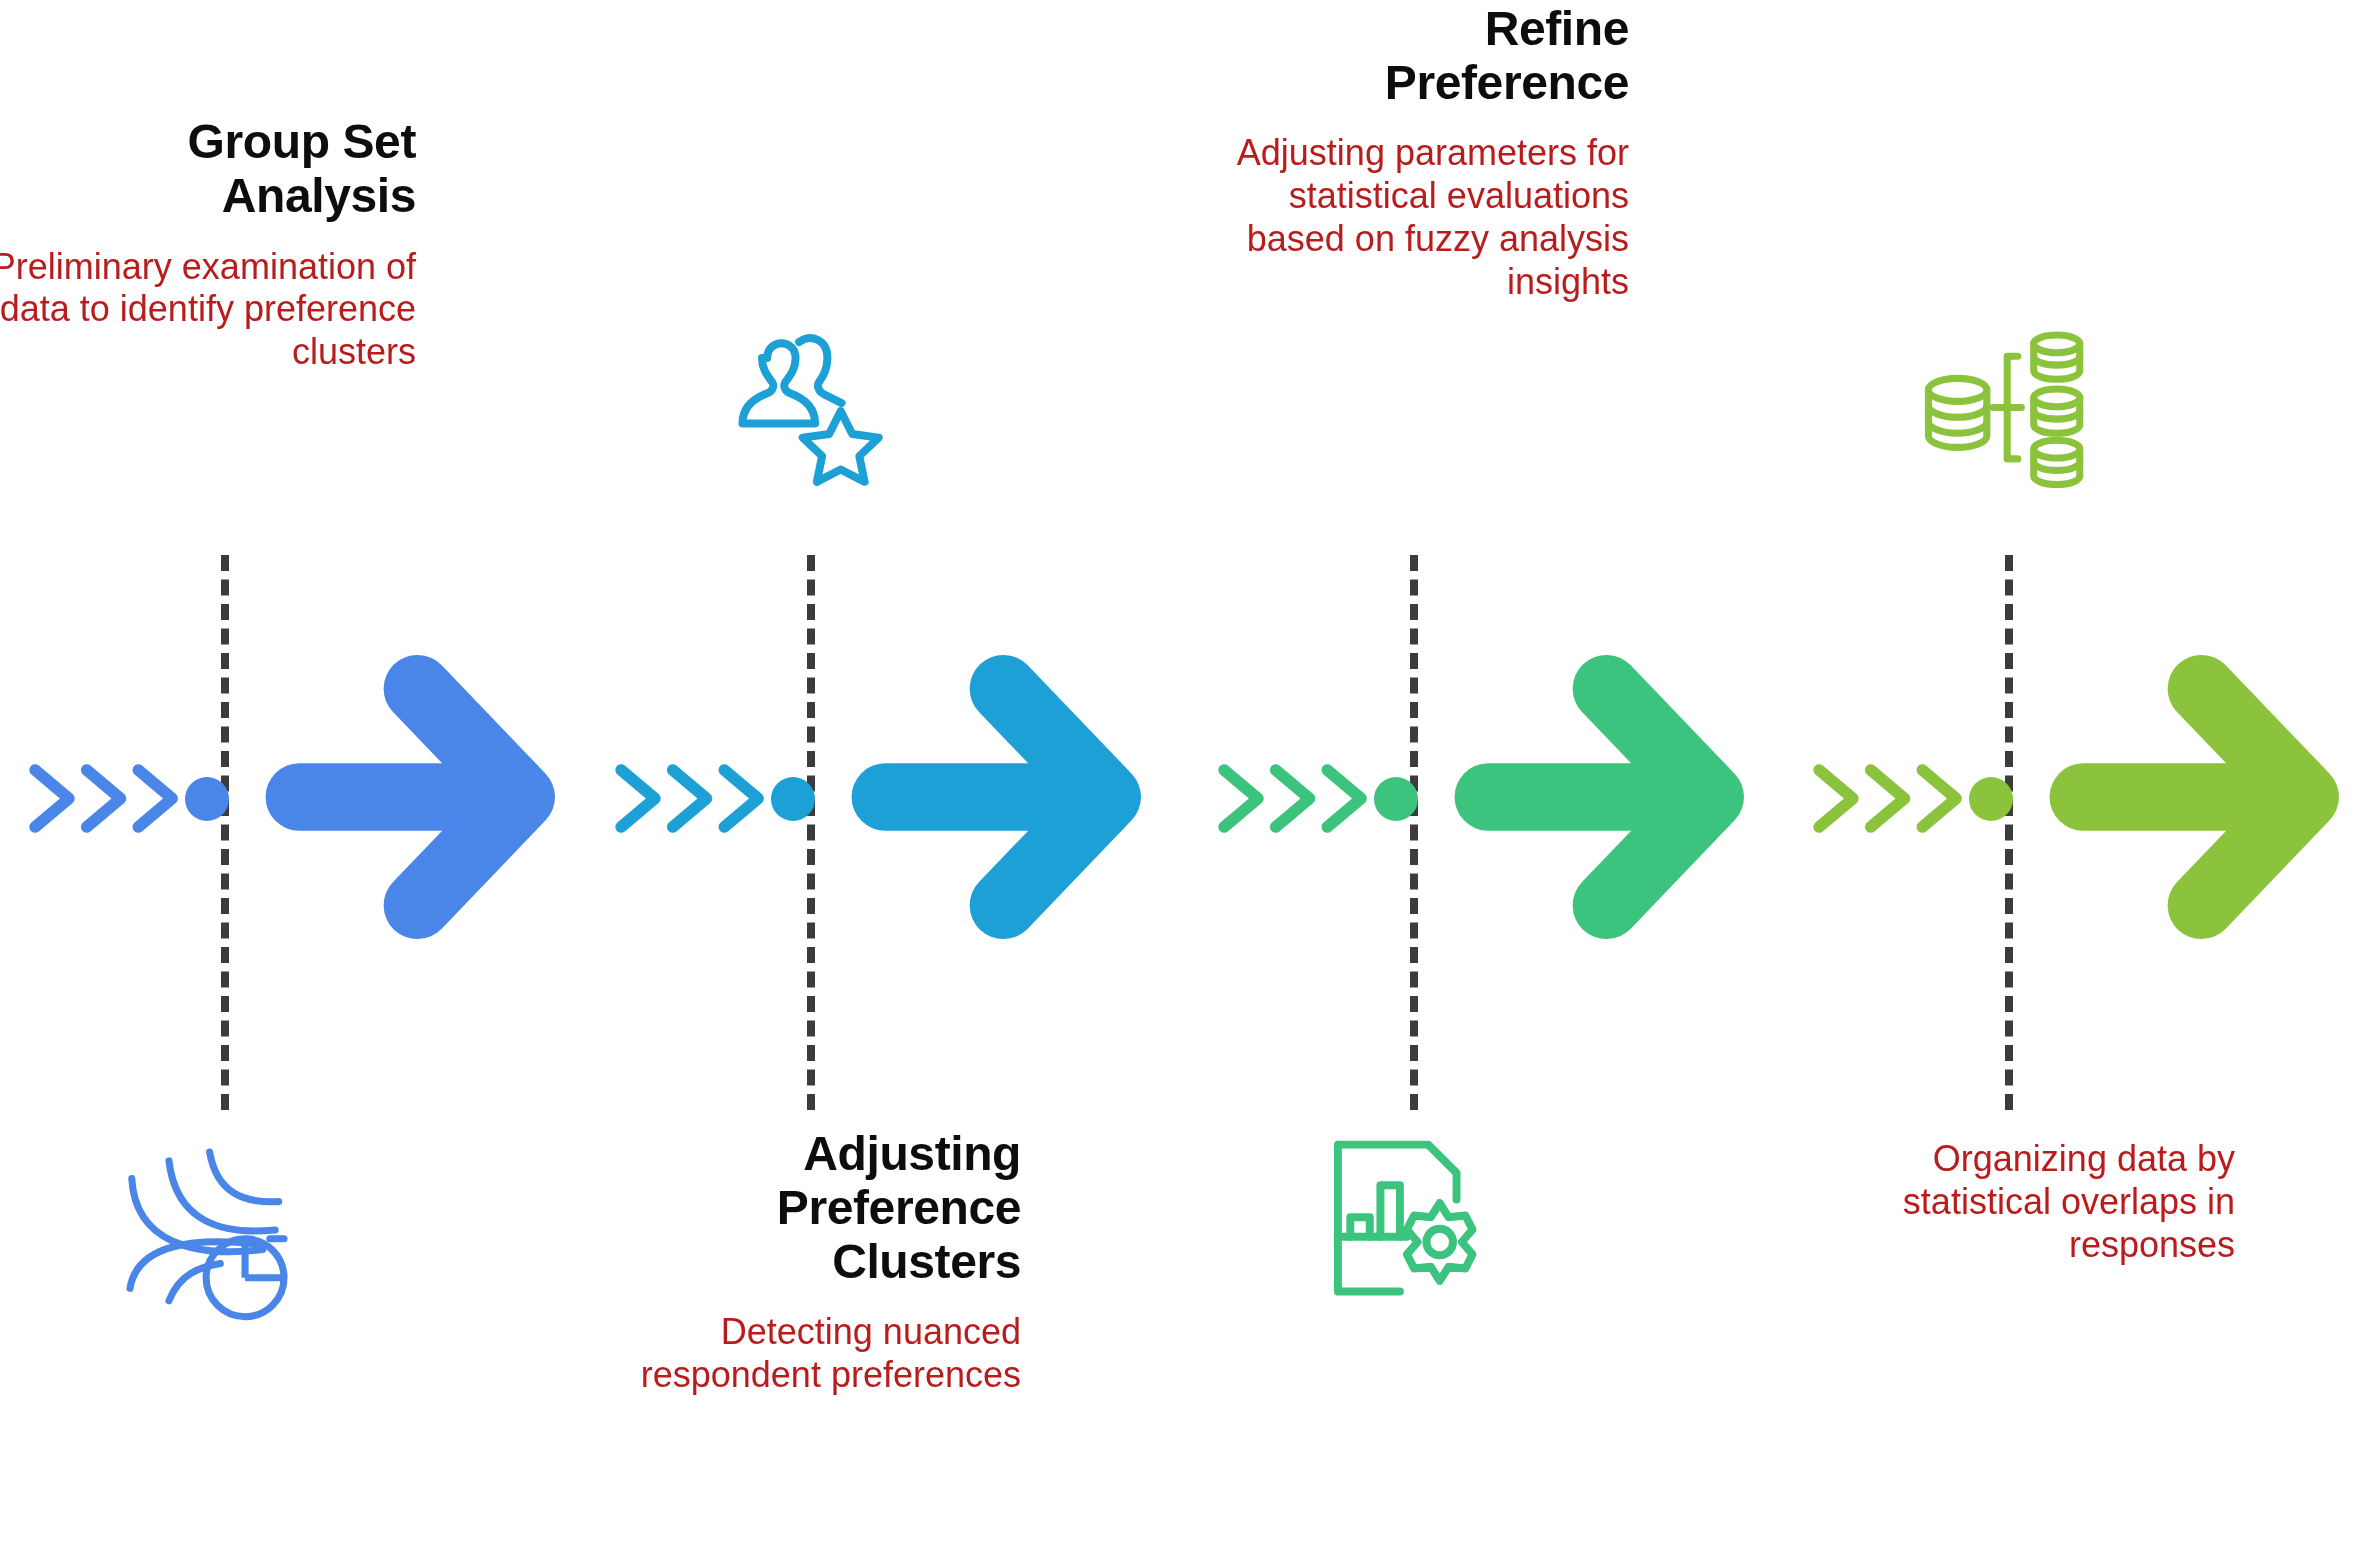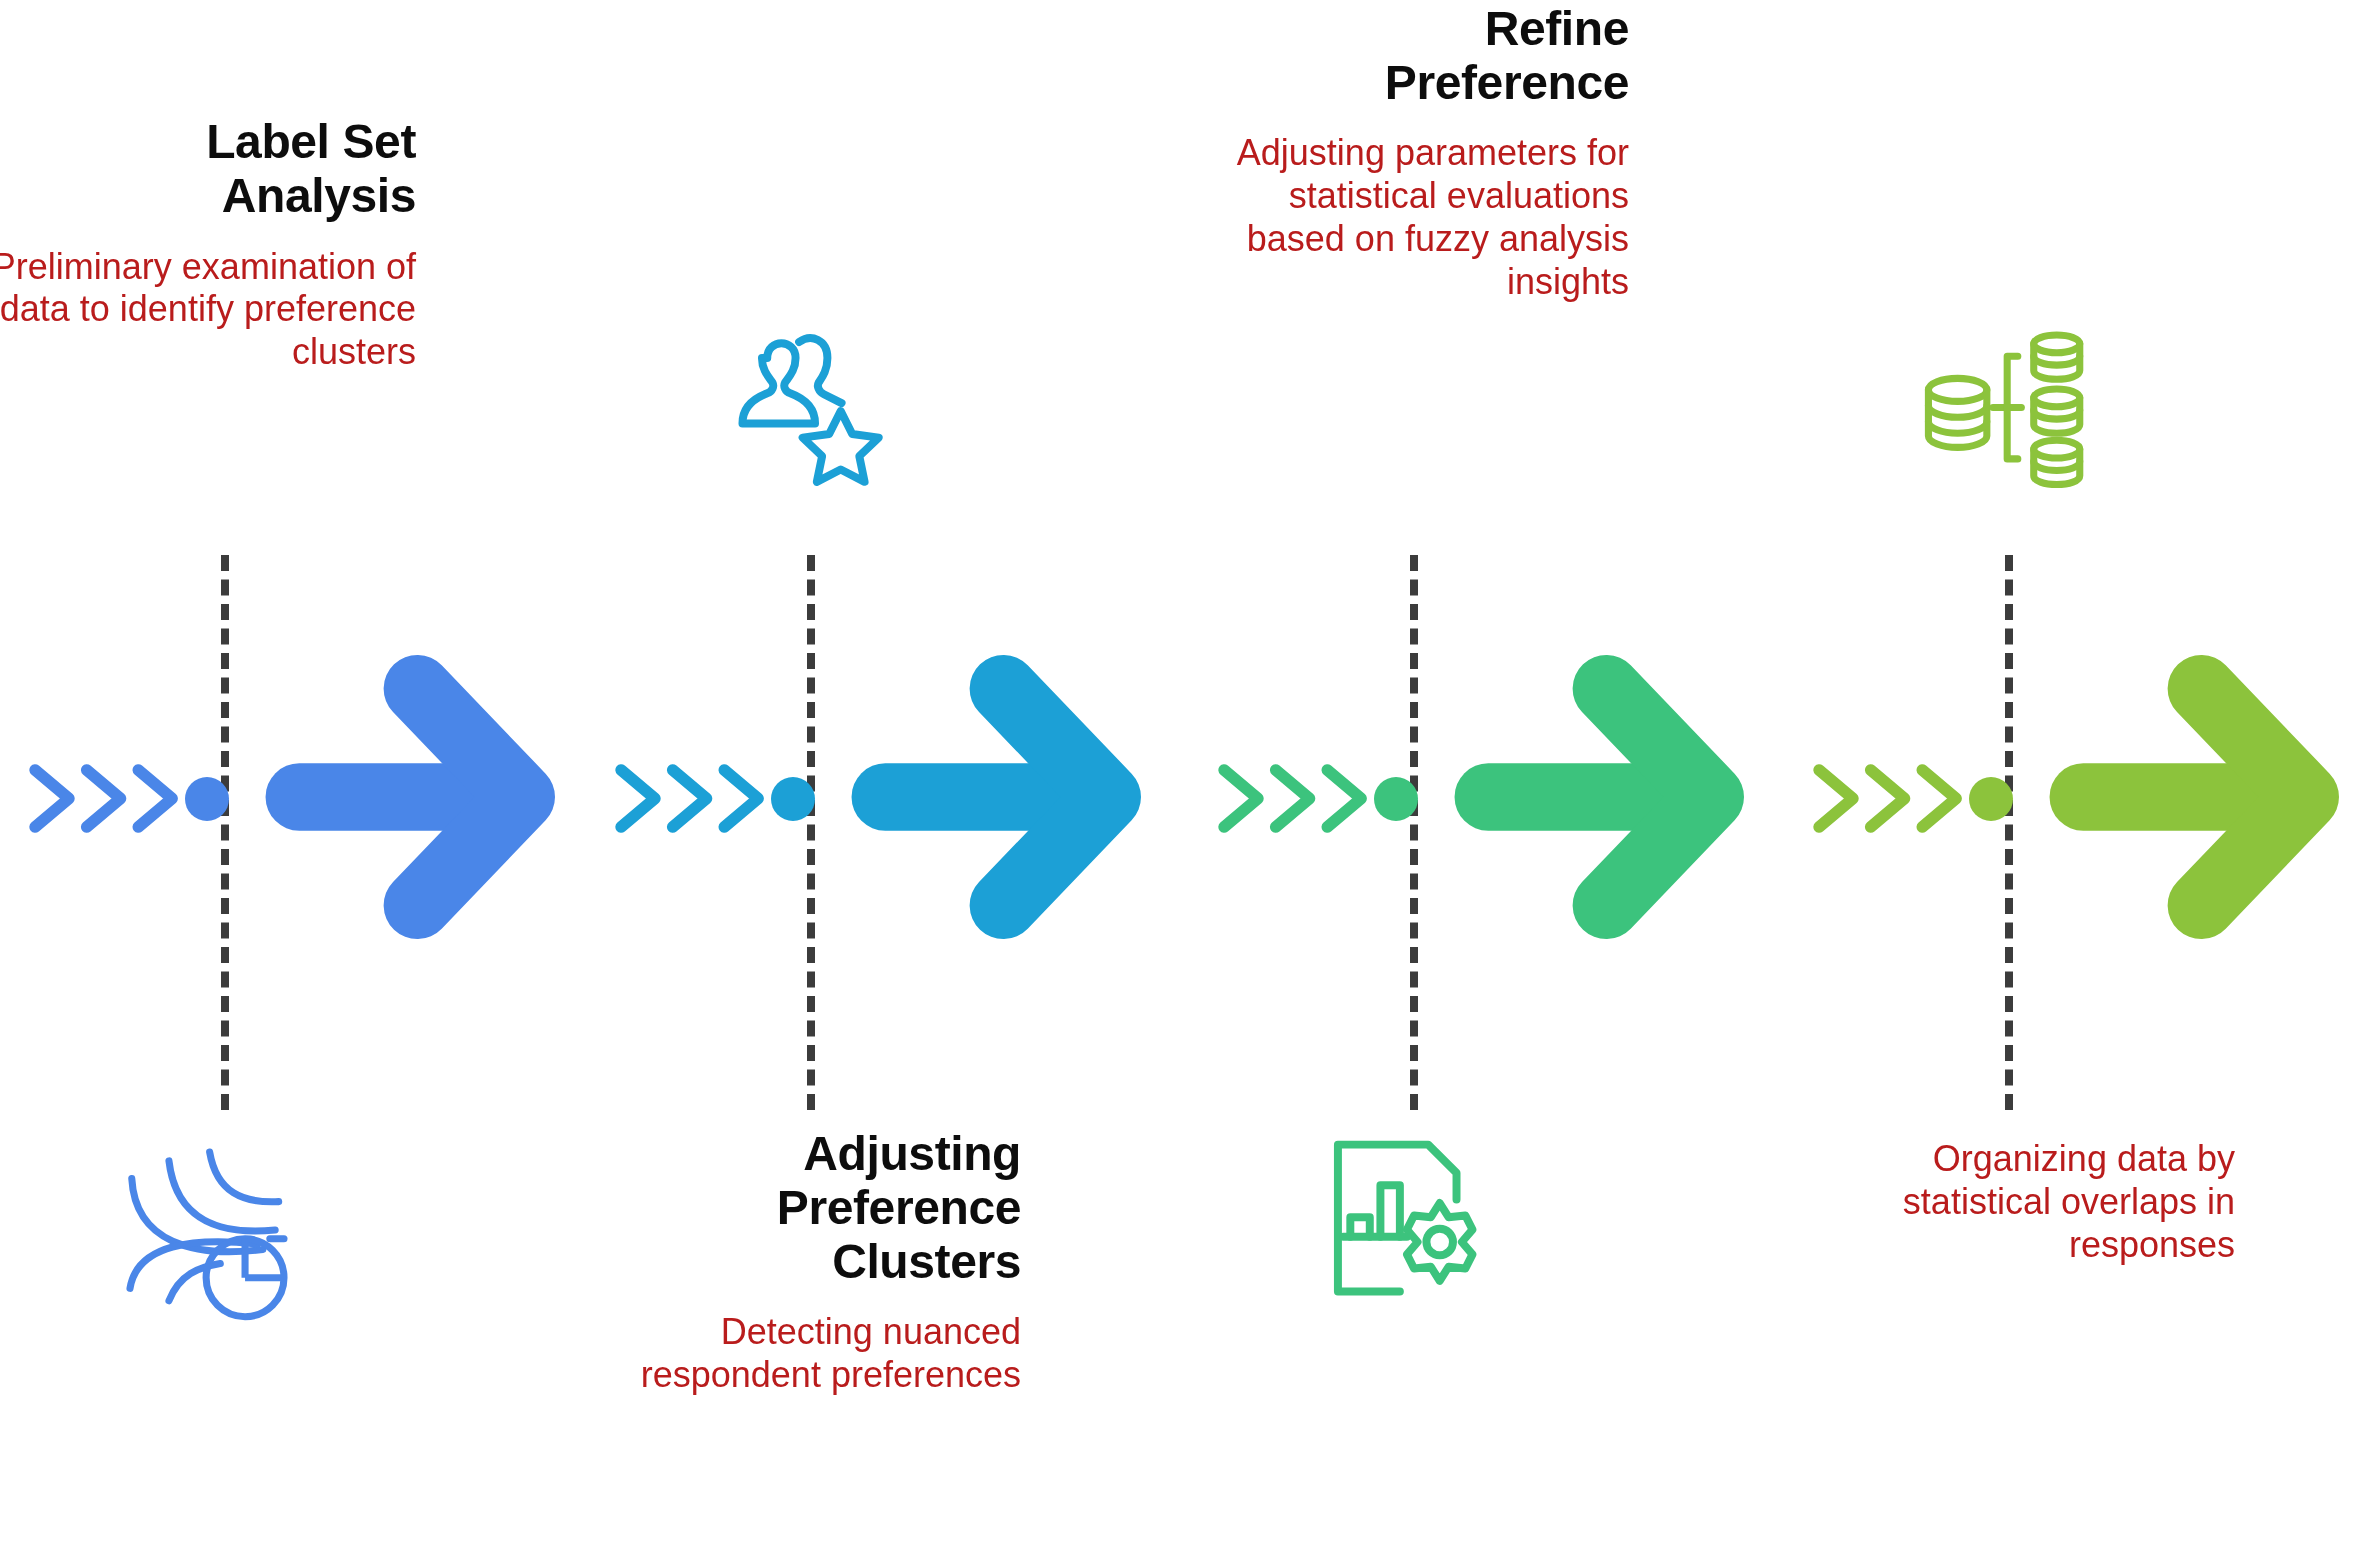--- a/index.html
+++ b/index.html
@@ -126,21 +126,21 @@
       <svg class="big-arrow" width="293" height="302" viewBox="0 0 330 340">
         <g fill="none" stroke="#4a86e8" stroke-width="76" stroke-linecap="round" stroke-linejoin="round">
           <line x1="42" y1="170" x2="250" y2="170"></line>
           <polyline points="175,48 292,170 175,292"></polyline>
         </g>
       </svg>
     </div>
   </div>
 
   <div class="txt txt-above-1">
-    <p class="title"><span>Label Set</span><br><span>Analysis</span></p>
+    <p class="title"><span>Group Set</span><br><span>Analysis</span></p>
     <p class="desc">Preliminary examination of data to identify preference clusters</p>
   </div>
 
   <div class="icon-box icon-1">
     <svg width="186" height="177" viewBox="0 0 210 200">
       <g fill="none" stroke="#4a86e8" stroke-width="8" stroke-linecap="round">
         <path d="M 20 38 C 24 110, 90 128, 168 118"></path>
         <path d="M 62 18 C 70 86, 120 102, 182 96"></path>
         <path d="M 108 8 C 116 54, 146 66, 186 64"></path>
         <path d="M 18 162 C 26 112, 90 104, 162 112"></path>

